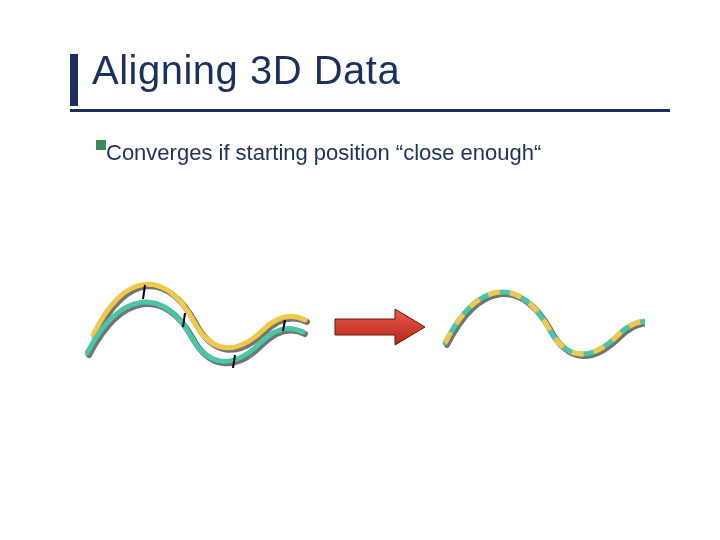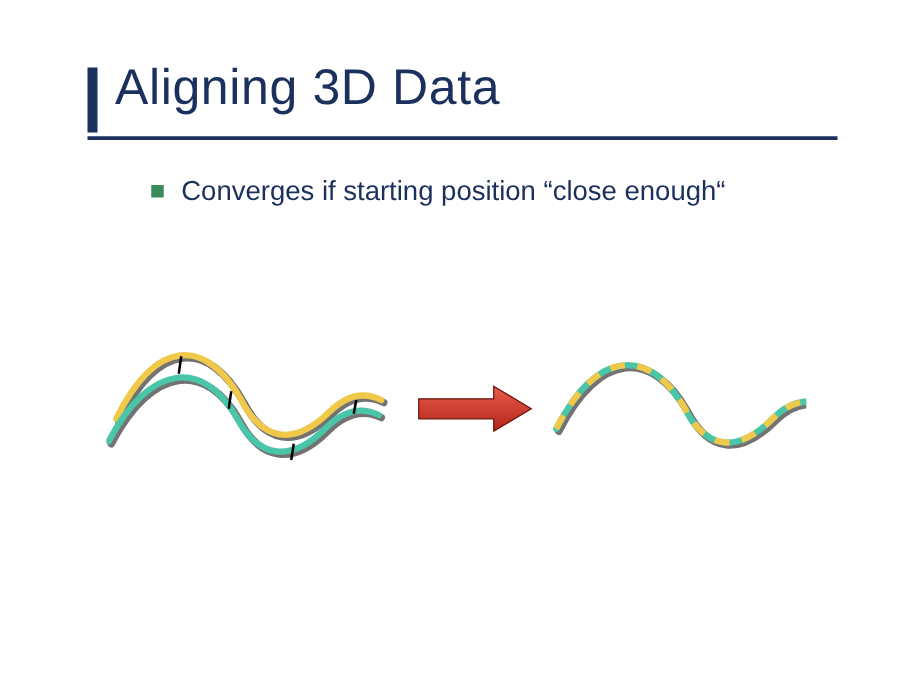--- a/index.html
+++ b/index.html
@@ -2,21 +2,21 @@
 <html><head>
 <meta charset="utf-8">
 <style>
   * { margin: 0; padding: 0; box-sizing: border-box; }
   html, body { width: 720px; height: 540px; background: #fff; font-family: Verdana, Geneva, sans-serif; }
   .slide { position: relative; width: 568px; height: 540px; }
   .title-wrap { position: absolute; top: 48px; left: 70px; }
   .title-bar { position: absolute; left: 0; top: 6px; width: 8px; height: 52px; background: #1b305c; }
   .title-underline { position: absolute; top: 61px; left: 0; width: 600px; height: 3px; background: #1b305c; }
   .title { position: absolute; left: 22px; top: 0; font-size: 40px; font-weight: 400; color: #1b305c; letter-spacing: 0.5px; white-space: nowrap; }
-  .bullet-row { position: absolute; top: 140px; left: 121px; display: flex; align-items: center; gap: 14px; }
+  .bullet-row { position: absolute; top: 140px; left: 96px; display: flex; align-items: flex-start; }
   .bullet-square { width: 10px; height: 10px; background: #3a8a5a; flex: none; }
   .bullet-text { font-size: 22px; color: #1b305c; white-space: nowrap; }
   .figure { position: absolute; top: 265px; left: 85px; width: 560px; height: 120px; }
 </style>
 </head>
 <body>
 
 <div class="slide">
 
   <div class="title-wrap">

